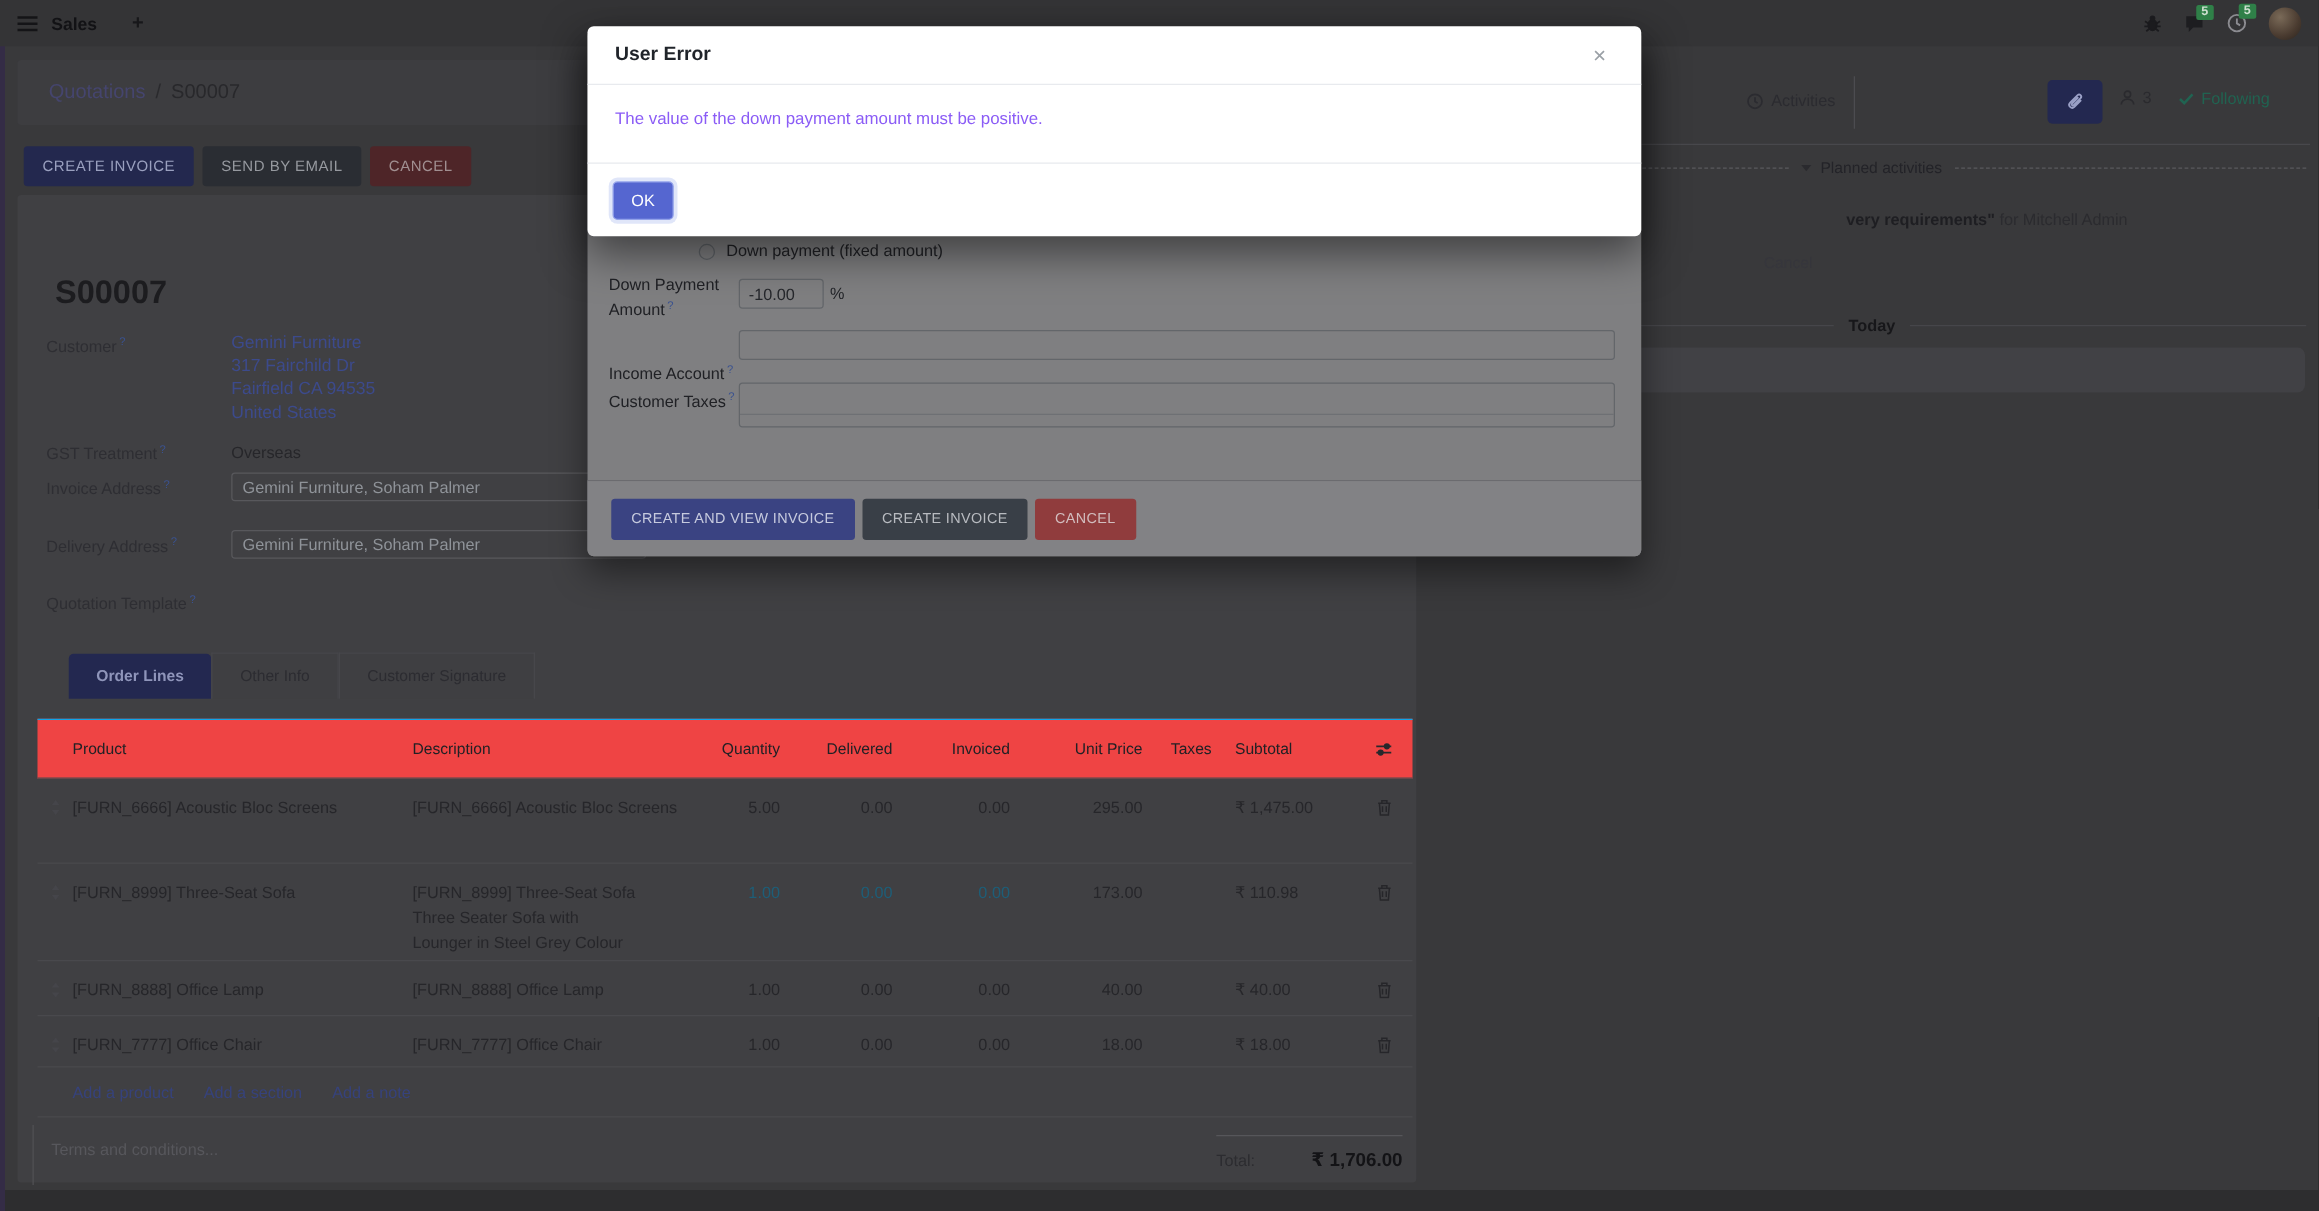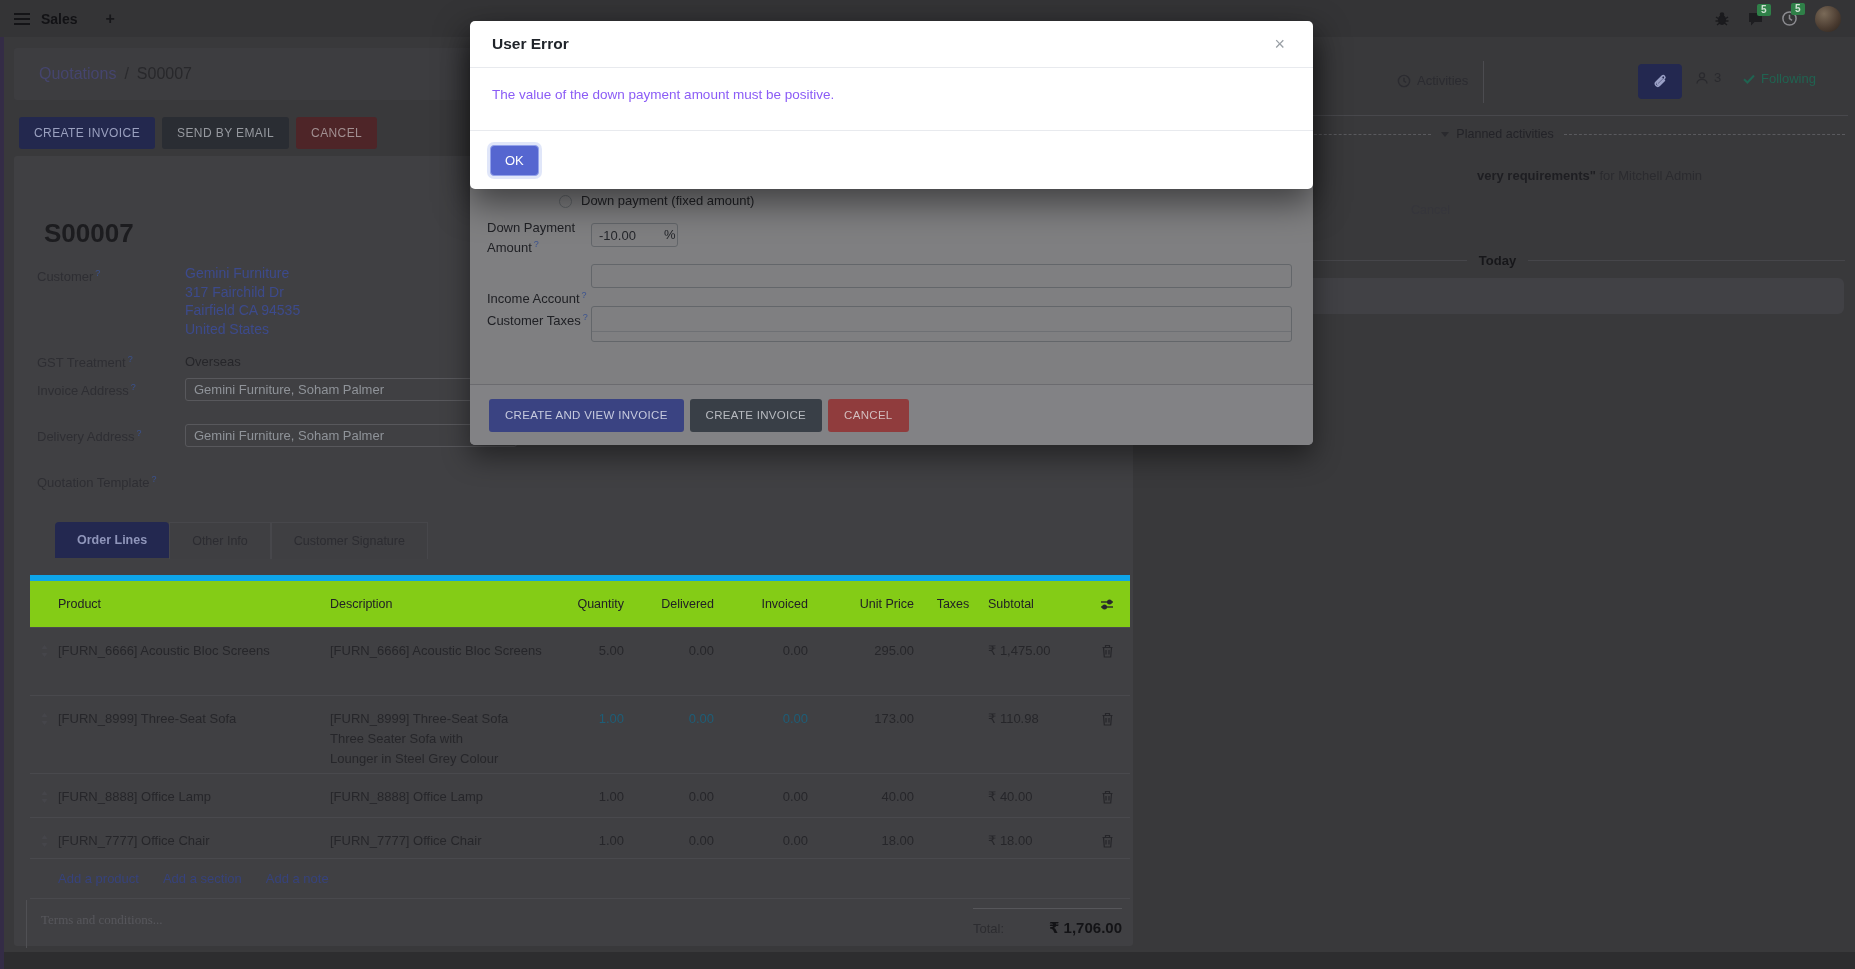--- a/index.html
+++ b/index.html
@@ -32,39 +32,39 @@
   .abtn.secondary{background:#2a2d33;color:#96999f;}
   .abtn.danger{background:#4e2528;color:#a18f91;}
   .form-card{position:absolute;left:14px;top:156px;width:1119px;height:790px;background:#404043;border-radius:3px;}
   .rec-name{position:absolute;left:30px;top:62px;font-size:26px;font-weight:600;color:#1c1c1f;}
   .flabel{position:absolute;left:23px;font-size:13px;color:#2e2e33;}
   .flabel sup,.wlabel sup{font-size:9px;color:#3a5290;margin-left:2px;}
   .fval{position:absolute;left:171px;font-size:13px;color:#26262a;}
   .linkcol{position:absolute;left:171px;font-size:14px;color:#3c4a8c;line-height:18.5px;}
   .finput{position:absolute;left:171px;width:332px;height:23px;border:1px solid #58585c;border-radius:3px;
           display:flex;align-items:center;padding:0 8px;font-size:13px;color:#8f9399;box-sizing:border-box;}
-  .tabs{position:absolute;left:41px;top:366px;display:flex;align-items:flex-start;}
+  .tabs{position:absolute;left:41px;top:366px;display:flex;align-items:center;}
   .tab{font-size:12.5px;padding:11px 22px;color:#2c2c31;background:#3f3f42;border:1px solid #47474b;border-bottom:none;}
   .tab.active{background:#232850;color:#8f95ba;font-weight:600;border:none;border-radius:4px 4px 0 0;}
   .otable{position:absolute;left:16px;top:419px;width:1100px;}
   .trow{display:grid;grid-template-columns:28px 272px 212px 86px 90px 94px 106px 70px 96px 46px;}
-  .thead{height:46px;align-items:center;background:#84cc16;border-top:6px solid #0ea5e9;border-bottom:1px solid #4a4a4e;
+  .thead{height:46px;align-items:center;background:#ef4444;border-top:1px solid #0ea5e9;border-bottom:1px solid #4a4a4e;
          font-size:12.5px;color:#212125;}
   .tbody-row{border-bottom:1px solid #49494d;font-size:13px;color:#26262a;padding-top:13px;box-sizing:border-box;line-height:20px;}
   .c-num{text-align:right;padding-right:4px;}
   .c-taxes{text-align:center;}
   .c-sub{text-align:left;}
   .c-handle{text-align:center;color:#3f3f43;}
   .c-trash{text-align:center;}
   .teal{color:#1d5e78;}
   .pre{white-space:pre-line;}
   .links-row{display:flex;gap:24px;padding:12px 0 12px 28px;border-bottom:1px solid #49494d;font-size:13px;}
   .links-row span{color:#36427c;}
   .terms{position:absolute;left:12px;top:744px;width:940px;height:48px;border-left:1px solid #505054;
-         padding:12px 0 0 14px;font-size:13px;color:#57575c;box-sizing:border-box;font-family:Liberation Serif, serif;}
+         padding:12px 0 0 14px;font-size:13px;color:#57575c;box-sizing:border-box;}
   .totalbox{position:absolute;left:959px;top:752px;width:149px;border-top:1px solid #56565a;
             display:flex;justify-content:space-between;align-items:baseline;padding-top:10px;}
   .totalbox .tl{font-size:13px;color:#2c2c30;}
   .totalbox .tv{font-size:15px;font-weight:700;color:#131316;}
   
   .chatter{position:absolute;left:1139px;top:37px;width:716px;height:915px;}
   .ch-activities{position:absolute;left:258px;top:36px;display:flex;align-items:center;gap:6px;
                  font-size:13px;color:#2b2b30;}
   .ch-vdiv{position:absolute;left:344px;top:24px;width:1px;height:42px;background:#4c4c50;}
   .clip-btn{position:absolute;left:499px;top:27px;width:44px;height:35px;background:#232850;border:none;
@@ -377,21 +377,21 @@
   <div class="left-strip"></div>
 
   <div class="wizard">
     <span class="radio"></span>
     <span class="radio-label">Down payment (fixed amount)</span>
 
     <div class="wlabel" style="top:196px;">
       <span>Down Payment</span><br>
       <span>Amount</span><sup>?</sup>
     </div>
-    <div class="winput" style="left:121px;top:199px;width:87px;height:24px;">-10.00</div>
+    <div class="winput" style="left:121px;top:199px;width:68px;height:24px;">-10.00</div>
     <span class="pct" style="top:203px;">%</span>
 
     <div class="wlabel" style="top:243px;width:130px;margin-top:20px;">
       <span>Income Account</span><sup>?</sup>
     </div>
     <div class="winput" style="left:121px;top:240px;width:701px;height:24px;"></div>
 
     <div class="wlabel" style="top:285px;width:130px;">
       <span>Customer Taxes</span><sup>?</sup>
     </div>

